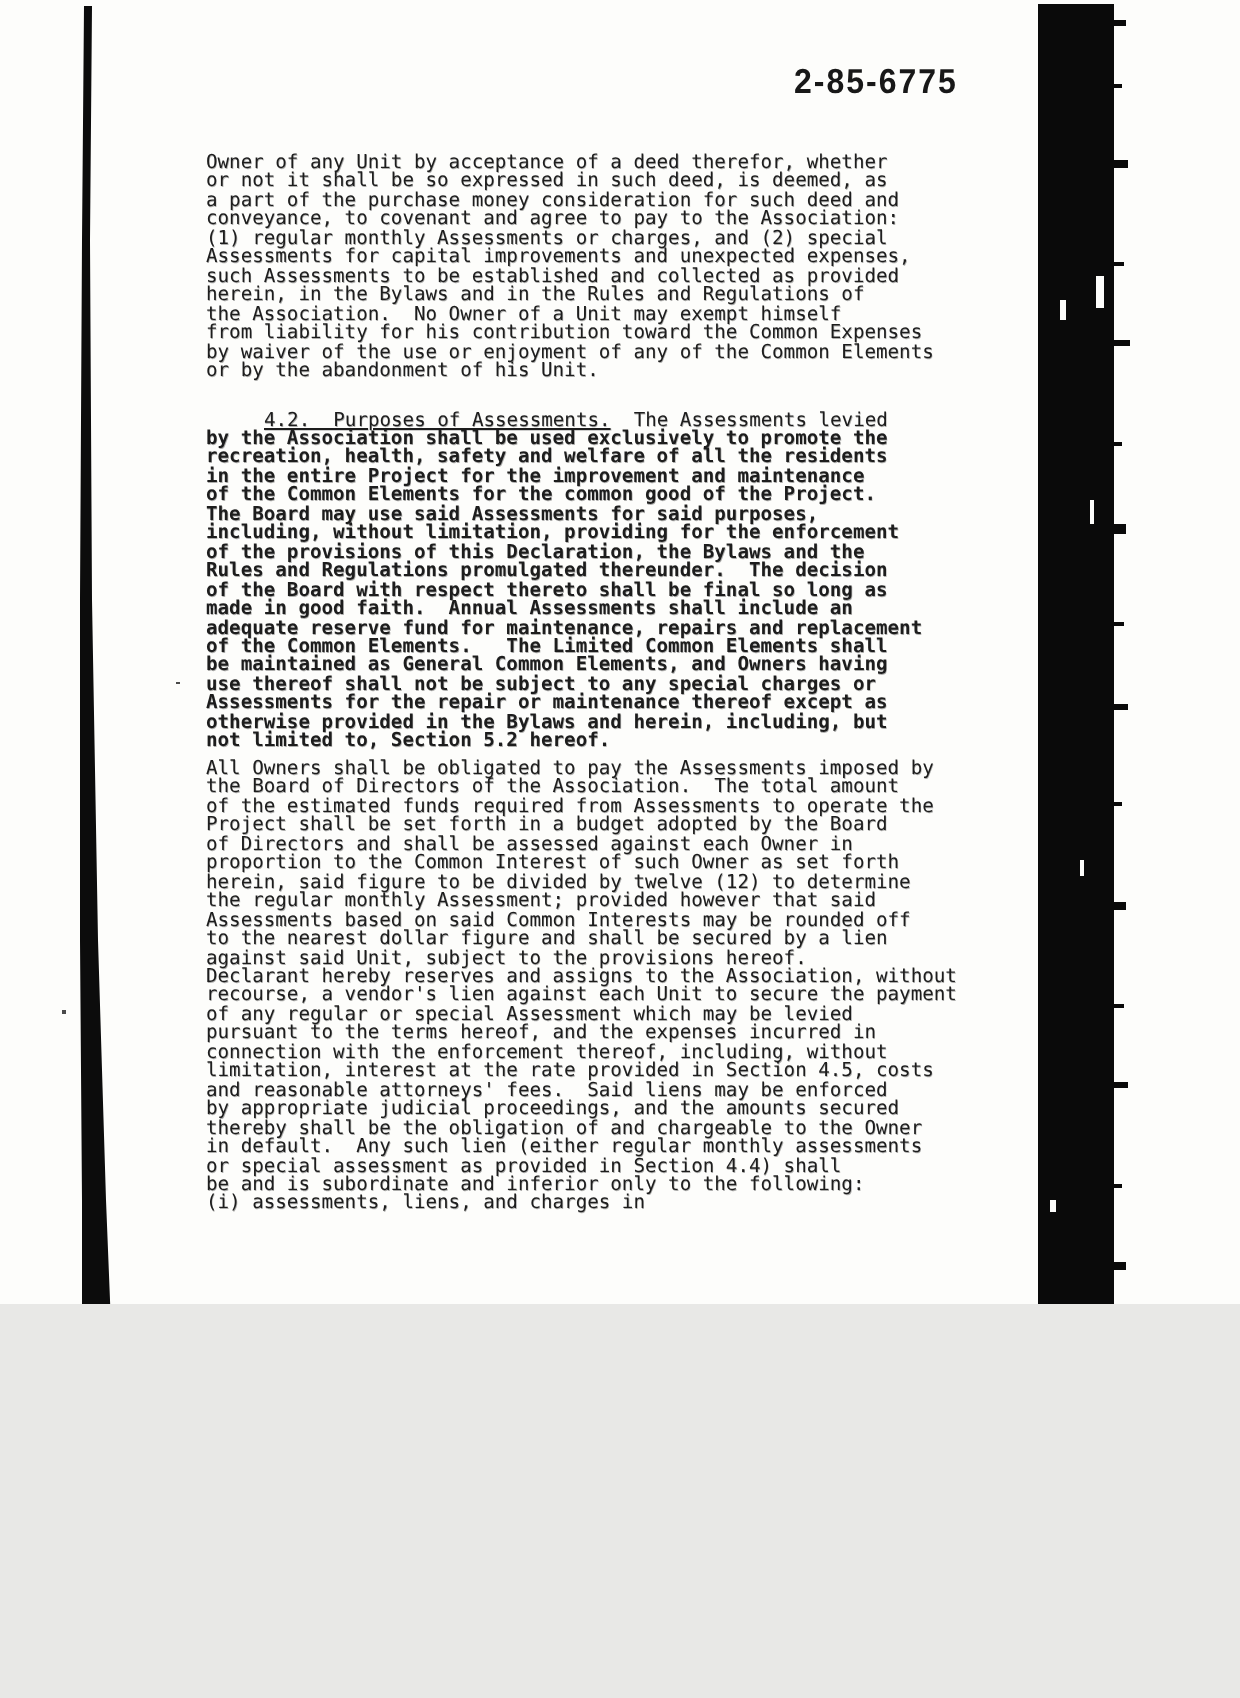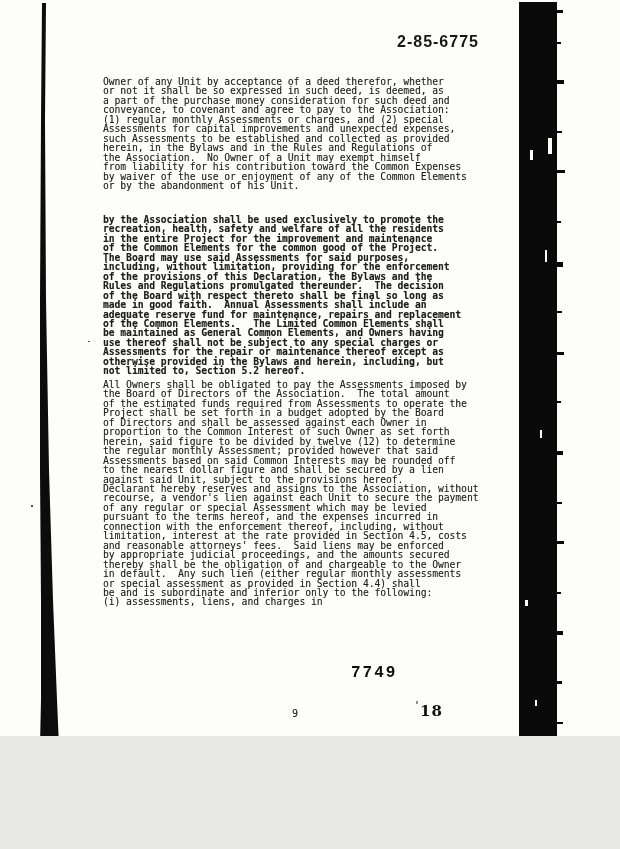--- a/index.html
+++ b/index.html
@@ -1,17 +1,17 @@
 <!DOCTYPE html>
 <html><head>
 <meta charset="utf-8">
 <style>
   html,body{margin:0;padding:0;background:#e8e8e6;}
   .page{
-    position:relative;width:620px;height:736px;margin:0 auto;
+    position:relative;width:620px;height:652px;margin:0 auto;
     background:#fdfdfb;overflow:hidden;
     font-family:"DejaVu Sans Mono","Liberation Mono",monospace;
   }
   .artifacts{position:absolute;left:0;top:0;width:620px;height:849px;pointer-events:none;}
   .docnum{
     position:absolute;left:397px;top:33px;
     font-family:"Liberation Sans",sans-serif;font-size:16px;font-weight:700;
     letter-spacing:1px;color:#181818;transform:scaleY(1.08);
   }
   .txt{
@@ -110,20 +110,21 @@
 conveyance, to covenant and agree to pay to the Association:
 (1) regular monthly Assessments or charges, and (2) special
 Assessments for capital improvements and unexpected expenses,
 such Assessments to be established and collected as provided
 herein, in the Bylaws and in the Rules and Regulations of
 the Association.  No Owner of a Unit may exempt himself
 from liability for his contribution toward the Common Expenses
 by waiver of the use or enjoyment of any of the Common Elements
 or by the abandonment of his Unit.</div>
 
+  <div class="txt head42"><span class="u">4.2.  Purposes of Assessments.</span><span>  The Assessments levied</span></div>
   <div class="txt body42">by the Association shall be used exclusively to promote the
 recreation, health, safety and welfare of all the residents
 in the entire Project for the improvement and maintenance
 of the Common Elements for the common good of the Project.
 The Board may use said Assessments for said purposes,
 including, without limitation, providing for the enforcement
 of the provisions of this Declaration, the Bylaws and the
 Rules and Regulations promulgated thereunder.  The decision
 of the Board with respect thereto shall be final so long as
 made in good faith.  Annual Assessments shall include an

